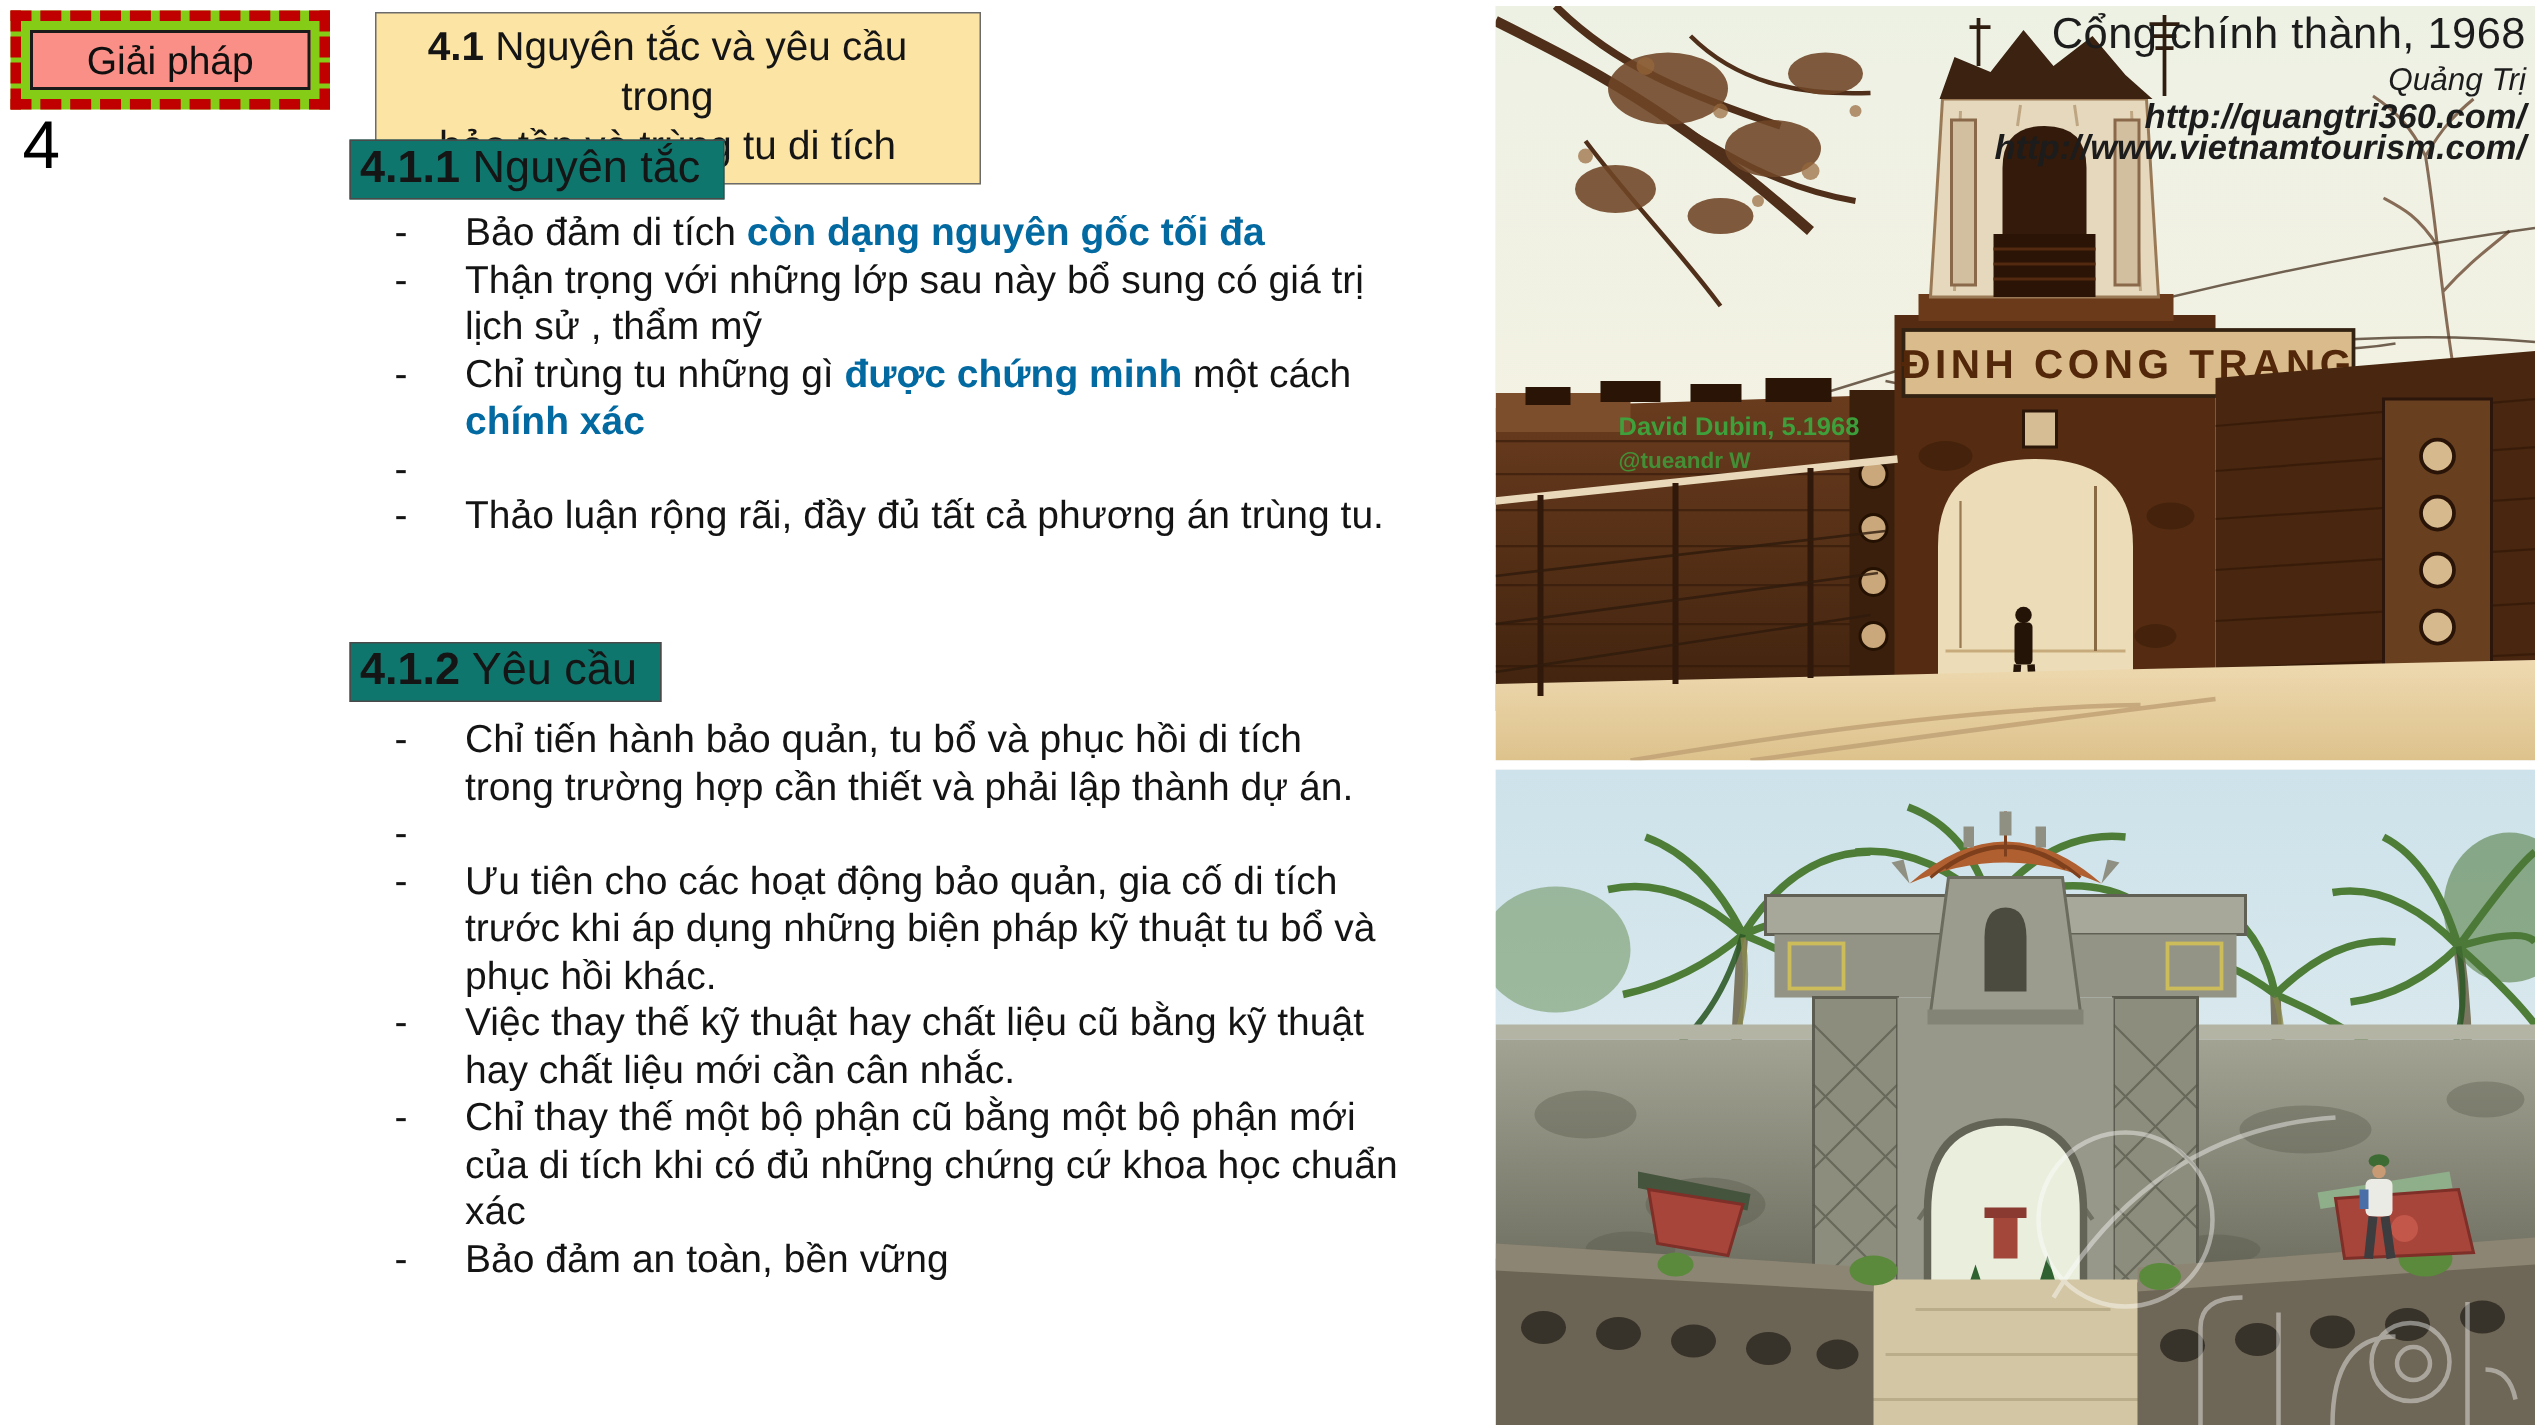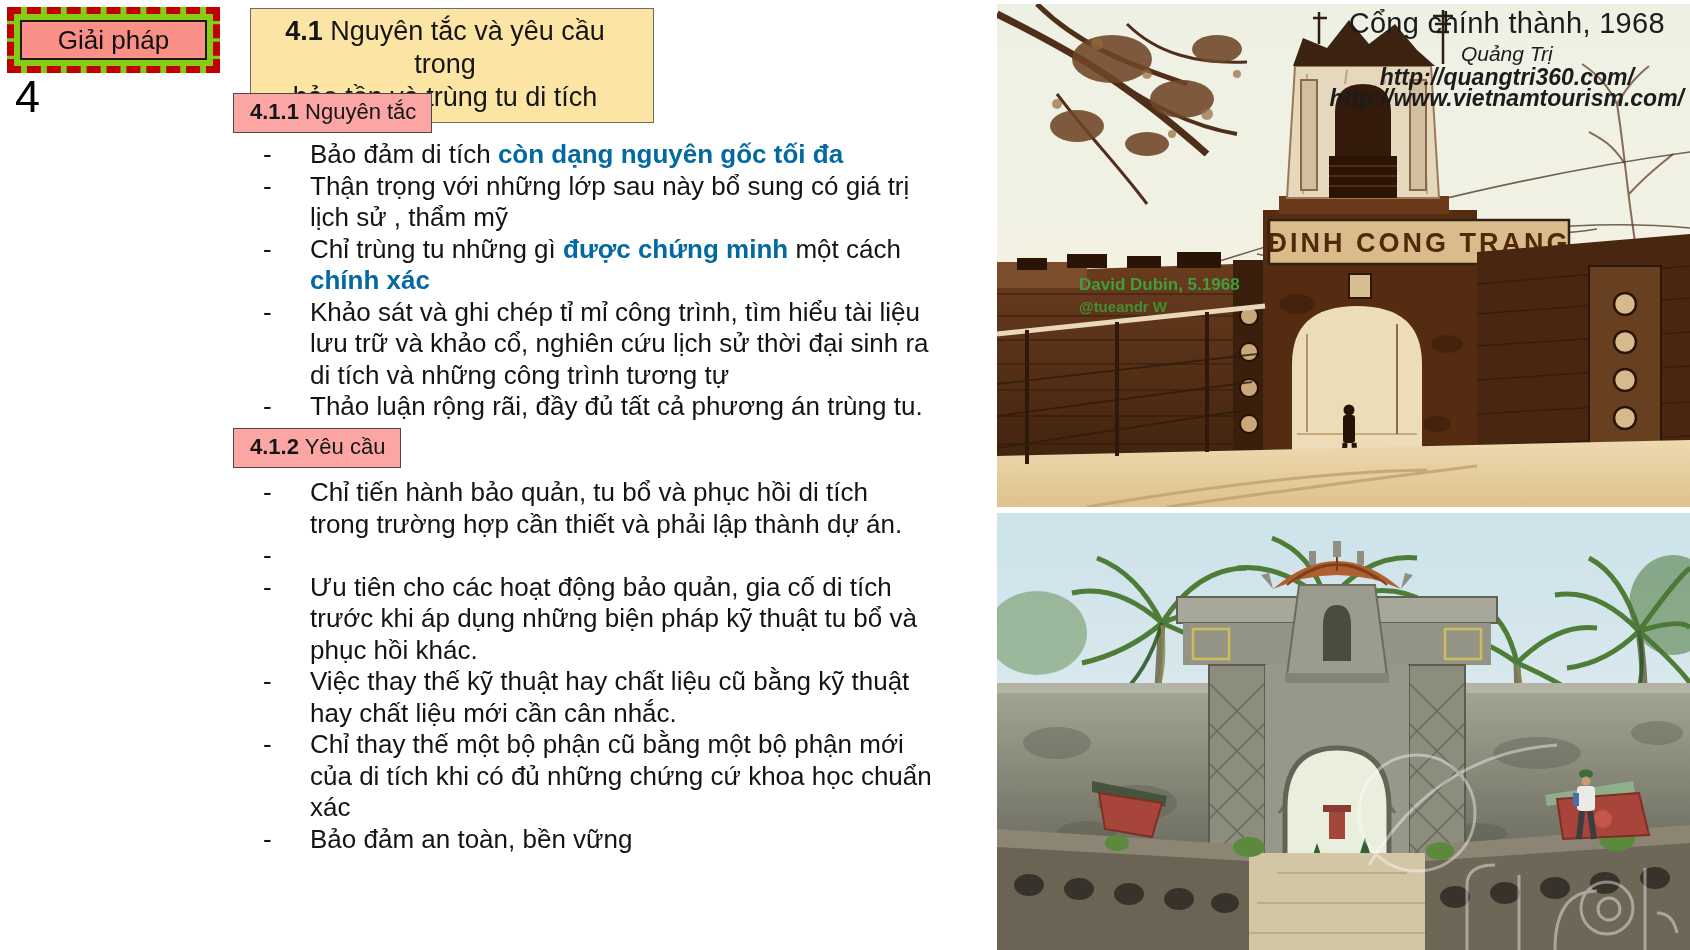--- a/index.html
+++ b/index.html
@@ -13,22 +13,22 @@
              background:#f98f86;border:2px solid #1a1a1a;
              display:flex;align-items:center;justify-content:center;
              font-size:26px;color:#101010;}
   .slide-number{position:absolute;left:15px;top:74px;font-size:45px;line-height:1;color:#000;}
 
   
   .box-41{position:absolute;left:250px;top:8px;width:404px;box-sizing:border-box;
           background:#fce5a4;border:1px solid #6b6b6b;
           padding:6px 16px 8px 2px;text-align:center;
           font-size:27px;line-height:33px;white-space:pre-line;color:#151515;}
-  .box-sub{position:absolute;left:233px;background:#fca5a5;border:1px solid #4a4a4a;
-           padding:3px 15px 5px 16px;font-size:22px;line-height:30px;
+  .box-sub{position:absolute;left:233px;background:#0f766e;border:1px solid #4a4a4a;
+           padding:3px 15px 5px 6px;font-size:30px;line-height:30px;
            white-space:pre;color:#151515;width:fit-content;}
   .box-411{top:93px;}
   .box-412{top:428px;}
   .box-41 b,.box-sub b{font-weight:bold;}
 
   
   .list{position:absolute;left:263px;width:710px;font-size:26px;line-height:31.5px;color:#141414;}
   .list-principles{top:139px;}
   .list-requirements{top:477px;}
   .list-item{display:flex;align-items:flex-start;}
@@ -36,21 +36,21 @@
   .item-text{white-space:pre-line;}
   .item-text b{font-weight:bold;color:#0369a1;}
 
   
   .photo{position:absolute;left:997px;width:693px;overflow:hidden;background:#eee;}
   .photo-top{top:4px;height:503px;}
   .photo-bottom{top:513px;height:437px;}
   .photo svg{display:block;}
 
   
-  .caption{position:absolute;top:6px;right:6px;text-align:center;z-index:5;color:#1c1c1c;}
+  .caption{position:absolute;top:6px;right:6px;text-align:right;z-index:5;color:#1c1c1c;}
   .caption-title{font-size:29px;line-height:34px;letter-spacing:0.3px;}
   .caption-sub{font-size:21px;line-height:26px;font-style:italic;margin-top:1px;}
   .caption-url{font-size:23px;line-height:21px;font-style:italic;font-weight:bold;}
 </style>
 </head>
 <body>
 
 <div id="slide">
 
   <div class="tag-outer">
@@ -73,23 +73,20 @@
         <span class="item-text"><span>Thận trọng với những lớp sau này bổ sung có giá trị
 lịch sử , thẩm mỹ</span></span>
       </div>
       <div class="list-item">
         <span class="dash">-</span>
         <span class="item-text"><span>Chỉ trùng tu những gì </span><b>được chứng minh</b><span> một cách
 </span><b>chính xác</b></span>
       </div>
       <div class="list-item">
         <span class="dash">-</span>
-        <span class="item-text"><span>Khảo sát và ghi chép tỉ  mỉ công trình, tìm hiểu tài liệu
-lưu trữ và khảo cổ, nghiên cứu lịch sử thời đại sinh ra
-di tích và những công trình tương tự</span></span>
       </div>
       <div class="list-item">
         <span class="dash">-</span>
         <span class="item-text"><span>Thảo luận rộng rãi, đầy đủ tất cả phương án trùng tu.</span></span>
       </div>
     </div>
 
   <div class="box-sub box-412"><b>4.1.2</b><span> Yêu cầu</span></div>
 
   <div class="list list-requirements">

